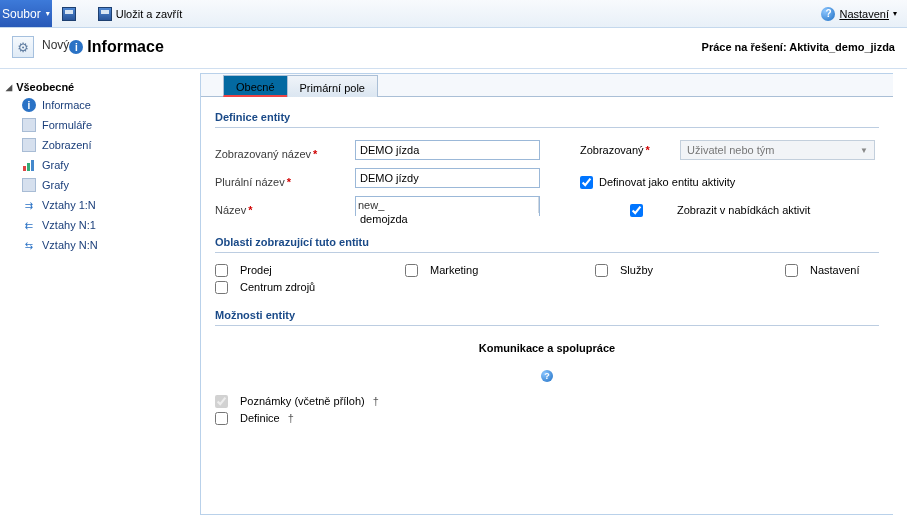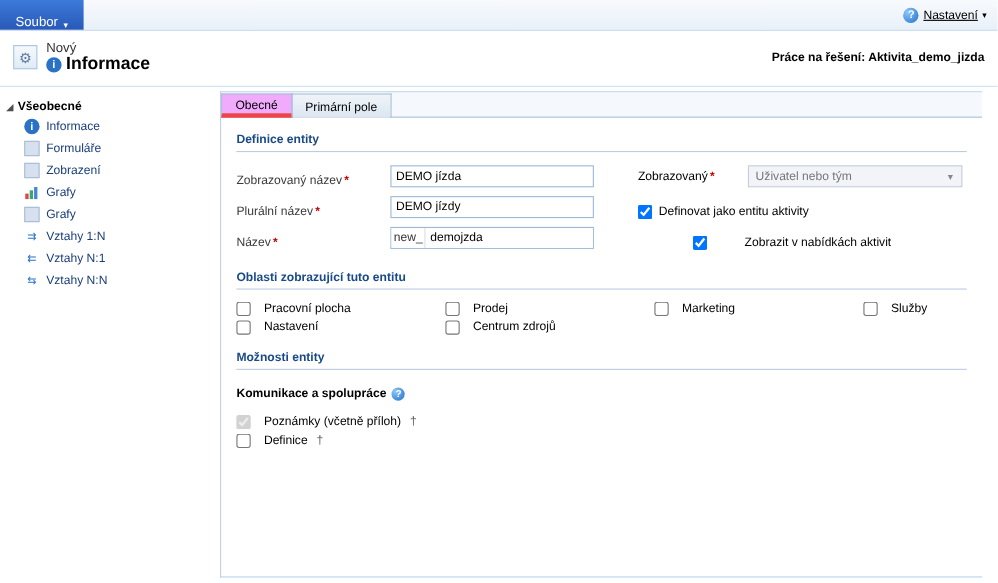--- a/index.html
+++ b/index.html
@@ -8,23 +8,23 @@
     .ribbon {
       background: linear-gradient(#f8fafd, #e8f0f8);
       height: 28px;
       display: flex;
       align-items: stretch;
       border-bottom: 1px solid #c4d8ed;
     }
     .ribbon-file {
       background: linear-gradient(#3d7ad9, #2859b8);
       color: #fff;
-      padding: 0 14px;
+      padding: 0 2px;
       display: flex;
-      align-items: flex-end;
+      align-items: center;
       font-size: 12px;
       cursor: pointer;
       gap: 5px;
     }
     .ribbon-file .dd-arrow { font-size: 8px; }
     .ribbon-save {
       display: flex;
       align-items: center;
       padding: 0 10px;
       gap: 22px;
@@ -54,21 +54,21 @@
       align-items: center;
       position: relative;
     }
     .sub-header .icon-box {
       width: 22px; height: 22px;
       border:1px solid #a5c0de;
       background: linear-gradient(#f5f9fd,#e0ebf6);
       margin-right: 8px;
       display:flex;align-items:center;justify-content:center;
     }
-    .sub-header .titles { display:flex; flex-direction:column;justify-content:flex-end; }
+    .sub-header .titles { display:flex; flex-direction:row;justify-content:flex-end; }
     .sub-header .titles .newlbl { font-size: 12px; color:#333; }
     .sub-header .titles .biglbl { font-size: 16px; font-weight:bold; display:flex; align-items:center; gap:4px;}
     .sub-header .right-label {
       margin-left:auto;
       font-size:11px;
       font-weight:bold;
     }
     .info-icon {
       display:inline-flex;width:14px;height:14px;border-radius:50%;
       background:#2a72c5;color:#fff;font-size:10px;font-weight:bold;
@@ -129,23 +129,24 @@
       background: linear-gradient(#f0f4f9, #dbe6f1);
       margin-right:-1px;
       cursor:pointer;
       position:relative;
       top:1px;
       font-size:11px;
       height:22px;
       display:flex;align-items:center;
     }
     .tab.active {
-      background:#f0abfc;
-      border-bottom:4px solid #ef4444;
+      background:#0369a1;
+      border-bottom:2px solid #ef4444;
       top:1px;
+      margin-left:22px;
     }
 
     .panel-scroll {
       position:absolute;
       top:23px; left:0; right:0; bottom:0;
       overflow-y:scroll;
       padding: 8px 14px 20px 14px;
     }
 
     .section-title {
@@ -155,21 +156,21 @@
       padding:6px 0 4px 0;
       border-bottom:1px solid #bccde1;
       margin-bottom:10px;
     }
     .subsection-title {
       font-weight:bold;
       font-size:11px;
       padding:6px 0 4px 0;
       margin-top:6px;
       margin-bottom:8px;
-      display:flex;align-items:center;gap:5px;
+      display:flex;align-items:center;gap:16px;flex-direction:column;
     }
 
     .form-row {
       display:flex;
       align-items:flex-end;
       margin-bottom:6px;
       min-height:22px;
     }
     .form-label {
       width:140px;
@@ -179,21 +180,21 @@
     .form-input {
       width:185px;
       height:20px;
       border:1px solid #9bb8d8;
       padding:0 4px;
       font-size:11px;
       background:#fff;
     }
     .input-prefix-wrap {
       display:flex; width:185px; height:20px;
-      border:1px solid #9bb8d8; background:#fff;
+      border:1px solid #9bb8d8; background:#fff;flex-direction:column;
     }
     .input-prefix-wrap .pfx {
       padding:2px 2px;
       font-size:11px;
       color:#333;
       background:#fff;
       border-right:1px solid #cfd8e2;
       display:flex;align-items:center;
     }
     .input-prefix-wrap input {
@@ -256,20 +257,29 @@
     }
     .gear-icon { color:#5e7ca0; font-size:13px; }
   </style>
 </head>
 <body>
 
 <div class="ribbon">
   <div class="ribbon-file">
     <span>Soubor</span>
     <span class="dd-arrow">▾</span>
+  </div>
+  <div class="ribbon-save">
+    <div class="ribbon-save-btn">
+      <span class="save-disk"></span>
+    </div>
+    <div class="ribbon-save-btn">
+      <span class="save-disk"></span>
+      <span>Uložit a zavřít</span>
+    </div>
   </div>
   <div class="ribbon-help">
     <span class="help-icon">?</span>
     <span class="lbl">Nastavení</span>
     <span style="font-size:8px;">▾</span>
   </div>
 </div>
 
 <div class="sub-header">
   <div class="icon-box">
@@ -388,24 +398,20 @@
           <input type="checkbox" class="chk" checked="" style="">
           <span>Zobrazit v nabídkách aktivit</span>
         </div>
       </div>
 
 
       <div class="section-title" style="margin-top:14px;">Oblasti zobrazující tuto entitu</div>
       <div class="areas-grid">
         <div class="area-item">
             <input type="checkbox" class="chk" style="">
-            <span>Pracovní plocha</span>
-          </div>
-        <div class="area-item">
-            <input type="checkbox" class="chk" style="">
             <span>Prodej</span>
           </div>
         <div class="area-item">
             <input type="checkbox" class="chk" style="">
             <span>Marketing</span>
           </div>
         <div class="area-item">
             <input type="checkbox" class="chk" style="">
             <span>Služby</span>
           </div>

